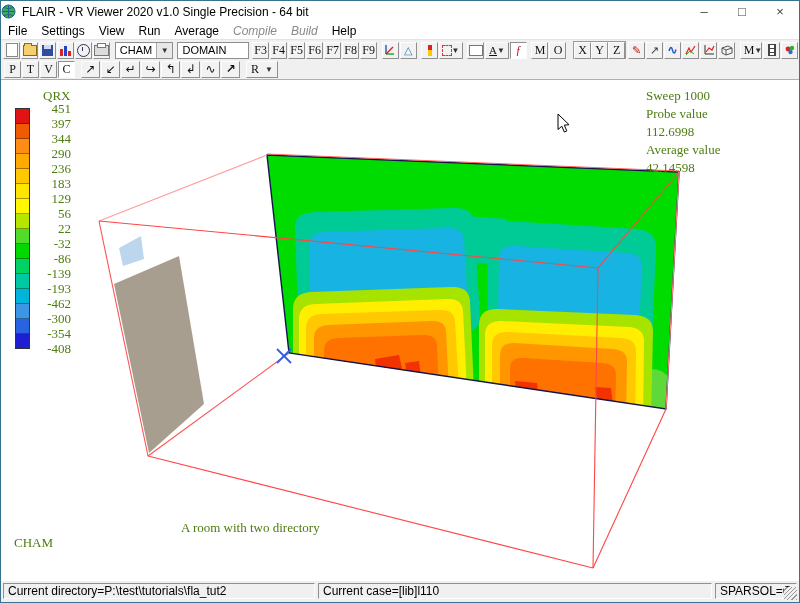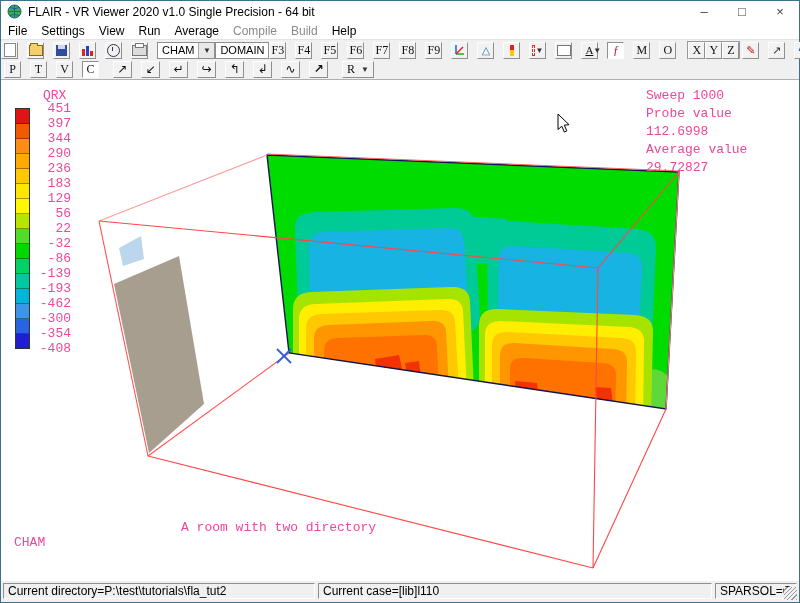--- a/index.html
+++ b/index.html
@@ -1,38 +1,38 @@
 <!DOCTYPE html>
 <html><head>
 <meta charset="utf-8">
 <style>
   html,body{margin:0;padding:0;background:#888;}
   .window{position:relative;width:800px;height:603px;background:#f0f0f0;overflow:hidden;
     box-shadow:inset 0 0 0 1px #39718f;font-family:"Liberation Sans",sans-serif;}
   
   .titlebar{position:absolute;left:1px;top:1px;right:1px;height:21px;background:#ffffff;
-    display:flex;align-items:center;padding-left:6px;}
+    display:flex;align-items:center;}
   .title-text{font-size:12px;color:#000;margin-left:6px;}
   .win-controls{margin-left:auto;display:flex;height:100%;}
   .win-btn{width:38px;display:flex;align-items:center;justify-content:center;
     font-size:13px;color:#444;cursor:default;}
   
   .menubar{position:absolute;left:1px;top:22px;right:1px;height:17px;background:#fff;
     display:flex;align-items:center;font-size:12px;}
   .menu-item{padding:1px 7px;color:#000;}
-  .menu-item.disabled{color:#8a8a8a;}
+  .menu-item.disabled{color:#8a8a8a;font-style:italic;}
   
   .tb1{position:absolute;left:1px;top:39px;right:1px;height:20px;background:#f0f0f0;
     border-top:1px solid #e3e3e3;display:flex;align-items:center;}
   .tb2{position:absolute;left:1px;top:59px;right:1px;height:20px;background:#f0f0f0;
     display:flex;align-items:center;}
   .btn{height:17px;min-width:17px;background:#f2f2f2;border:1px solid;
     border-color:#fdfdfd #8f8f8f #8f8f8f #fdfdfd;display:flex;align-items:center;
     justify-content:center;font-family:"Liberation Serif",serif;font-size:12px;color:#111;
-    margin-right:9px;box-sizing:border-box;}
+    margin-right:1px;box-sizing:border-box;}
   .btn.pressed{border-color:#8f8f8f #fdfdfd #fdfdfd #8f8f8f;background:#ffffff;}
   .iconbtn{width:17px;}
   .sep{width:5px;height:17px;}
   .combo{height:17px;background:#fff;border:1px solid #8f8f8f;display:flex;align-items:center;
     font-size:11px;box-sizing:border-box;}
   .combo .cv{padding:0 4px;flex:1;font-family:"Liberation Sans",sans-serif;}
   .combo .dd{width:15px;height:100%;background:#e8e8e8;border-left:1px solid #aaa;
     display:flex;align-items:center;justify-content:center;font-size:8px;color:#333;}
   .field{height:17px;background:#fff;border:1px solid #8f8f8f;font-size:11px;
     padding:0 4px;display:flex;align-items:center;box-sizing:border-box;}
@@ -55,21 +55,21 @@
   .ic-grid{width:10px;height:9px;border:1px dashed #e03030;}
   .ic-rect{width:12px;height:9px;border:1px solid #777;background:#fff;}
   .ic-text{font-size:11px;text-decoration:underline;font-family:"Liberation Serif",serif;}
   .ic-swirl{font-style:italic;color:#b02030;font-size:12px;font-family:"Liberation Serif",serif;}
   .ic-pencil{color:#c22020;font-size:11px;}
   .ic-ne{color:#333;font-size:11px;}
   .ic-swoosh{color:#2255cc;font-weight:bold;font-size:12px;}
   
   .canvas{position:absolute;left:1px;top:79px;width:798px;height:502px;background:#fff;
     border-top:1px solid #b0b0b0;box-sizing:border-box;}
-  .mono{font-family:Liberation Mono, monospace;color:#ec4899;}
+  .mono{font-family:Liberation Serif, serif;color:#4d7c0f;}
   .legend-title{position:absolute;left:42px;top:8px;font-size:13px;}
   .legend-bar{position:absolute;left:14px;top:28px;width:13px;border:1px solid #333;}
   .legend-bar .sw{height:14px;border-bottom:1px solid rgba(0,0,0,.35);}
   .legend-bar .sw:last-child{border-bottom:none;}
   .legend-label{position:absolute;left:30px;width:40px;height:15px;line-height:15px;
     text-align:right;font-size:13px;}
   .info-line{position:absolute;left:645px;font-size:13px;white-space:pre;}
   .scene-caption{position:absolute;left:180px;top:440px;font-size:13px;}
   .flair-label{position:absolute;left:13px;top:455px;font-size:13px;}
   .scene-svg{position:absolute;left:2px;top:1px;}
@@ -377,21 +377,21 @@
     <div class="legend-label mono" style="top:201px">-193</div>
     <div class="legend-label mono" style="top:216px">-462</div>
     <div class="legend-label mono" style="top:231px">-300</div>
     <div class="legend-label mono" style="top:246px">-354</div>
     <div class="legend-label mono" style="top:261px">-408</div>
 
     <div class="info-line mono" style="top:8px">Sweep 1000</div>
     <div class="info-line mono" style="top:26px">Probe value</div>
     <div class="info-line mono" style="top:44px">112.6998</div>
     <div class="info-line mono" style="top:62px">Average value</div>
-    <div class="info-line mono" style="top:80px">29.72827</div>
+    <div class="info-line mono" style="top:80px">42.14598</div>
 
     <div class="scene-caption mono">A room with two directory</div>
     <div class="flair-label mono">CHAM</div>
 
     <svg class="cursor-svg" width="14" height="21" viewBox="0 0 14 21">
       <path d="M1,1 L1,16.5 L4.8,13.2 L7.3,19 L9.8,17.9 L7.3,12.2 L12,11.7 Z" fill="#fff" stroke="#000" stroke-width="1"></path>
     </svg>
   </div>
 
   <div class="statusbar">

